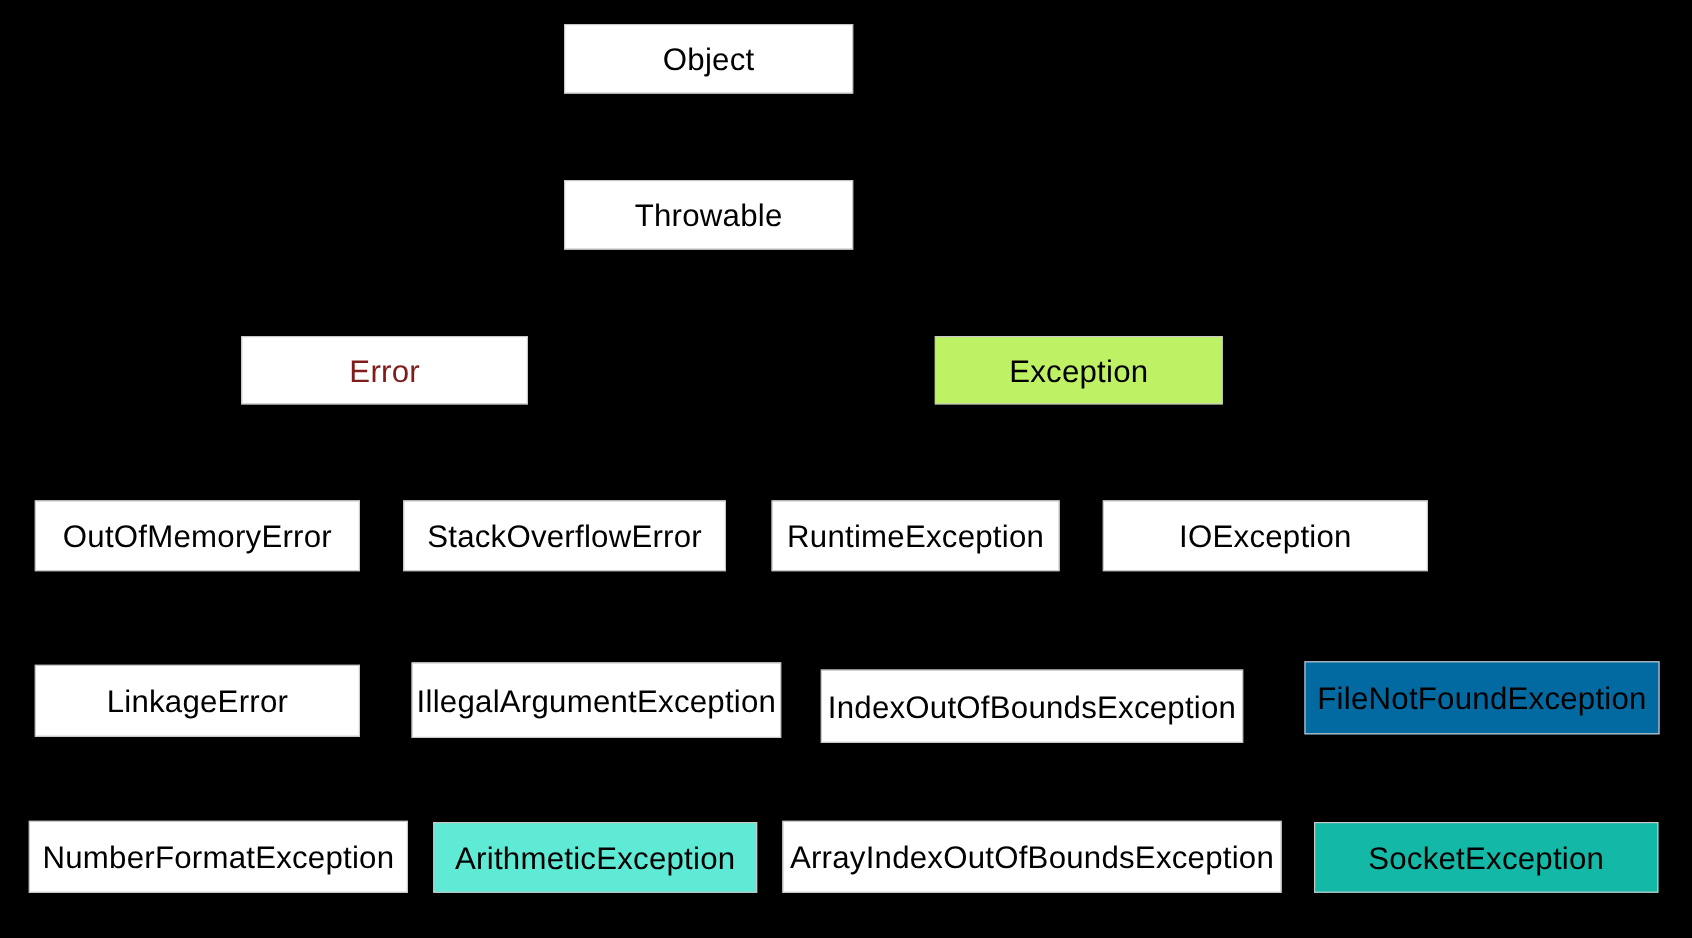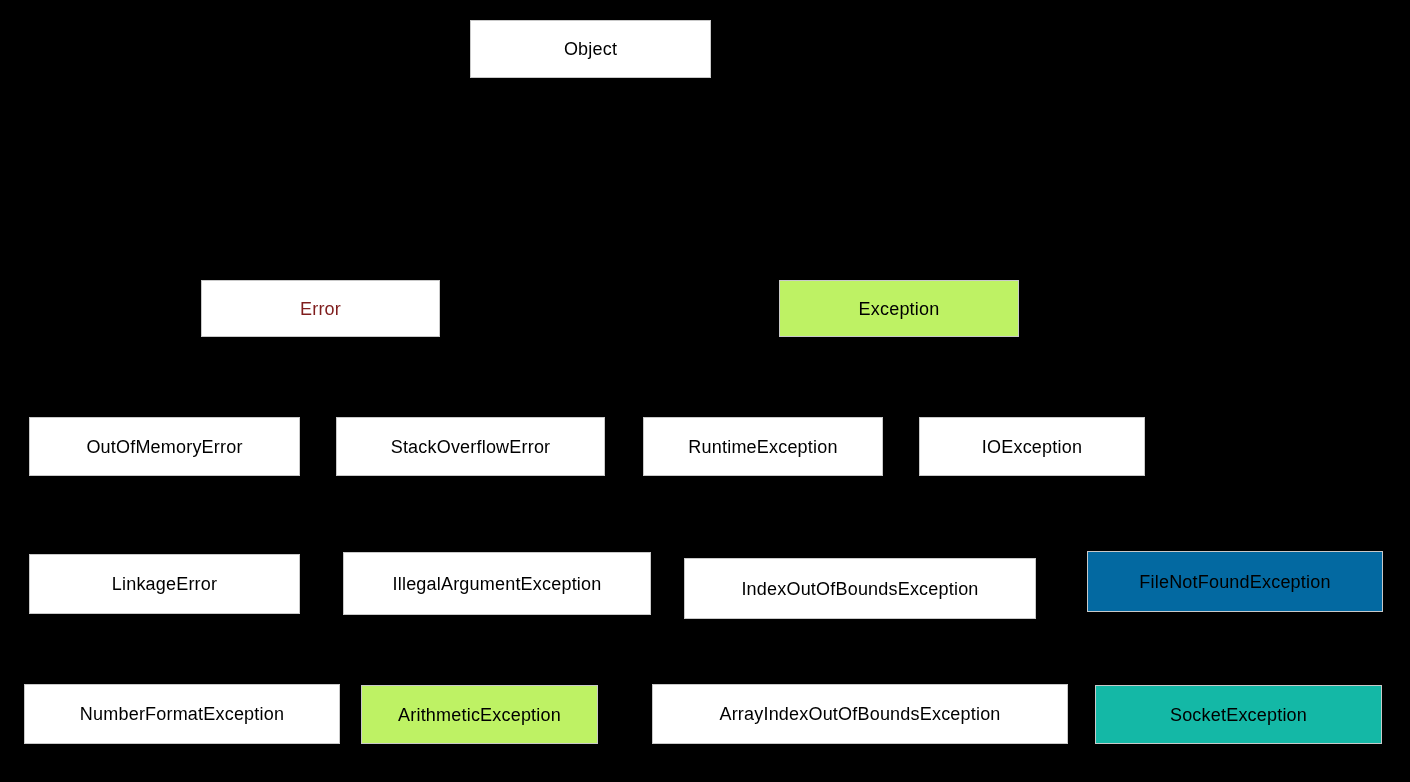--- a/index.html
+++ b/index.html
@@ -25,35 +25,38 @@
     position: absolute;
     background: #ffffff;
     color: #000000;
     display: flex;
     align-items: center;
     justify-content: center;
     box-sizing: border-box;
     border: 1px solid #c9c9c9;
   }
   .node-label {
-    font-size: 18px;
+    font-size: 26px;
     line-height: 1;
     white-space: nowrap;
     letter-spacing: 0.2px;
   }
 </style>
 </head>
 <body style="background: rgb(0, 0, 0);">
 
 <div class="diagram-canvas">
 
   <div class="node" style="left: 470px; top: 20px; width: 241px; height: 58px; background: rgb(255, 255, 255); color: rgb(0, 0, 0);">
     <span class="node-label">Object</span>
   </div>
 
+  <div class="node" style="left: 470px; top: 150px; width: 241px; height: 58px; background: rgb(255, 255, 255); color: rgb(0, 0, 0);">
+    <span class="node-label">Throwable</span>
+  </div>
 
   <div class="node" style="left: 201px; top: 280px; width: 239px; height: 57px; background: rgb(255, 255, 255); color: #7f1d1d;">
     <span class="node-label">Error</span>
   </div>
 
   <div class="node" style="left: 779px; top: 280px; width: 240px; height: 57px; background: #bef264; color: rgb(0, 0, 0);">
     <span class="node-label">Exception</span>
   </div>
 
   <div class="node" style="left: 29px; top: 417px; width: 271px; height: 59px; background: rgb(255, 255, 255); color: rgb(0, 0, 0);">
@@ -61,21 +64,21 @@
   </div>
 
   <div class="node" style="left: 336px; top: 417px; width: 269px; height: 59px; background: rgb(255, 255, 255); color: rgb(0, 0, 0);">
     <span class="node-label">StackOverflowError</span>
   </div>
 
   <div class="node" style="left: 643px; top: 417px; width: 240px; height: 59px; background: rgb(255, 255, 255); color: rgb(0, 0, 0);">
     <span class="node-label">RuntimeException</span>
   </div>
 
-  <div class="node" style="left: 919px; top: 417px; width: 226px; height: 59px; background: rgb(255, 255, 255); color: rgb(0, 0, 0);">
+  <div class="node" style="left: 919px; top: 417px; width: 271px; height: 59px; background: rgb(255, 255, 255); color: rgb(0, 0, 0);">
     <span class="node-label">IOException</span>
   </div>
 
   <div class="node" style="left: 29px; top: 554px; width: 271px; height: 60px; background: rgb(255, 255, 255); color: rgb(0, 0, 0);">
     <span class="node-label">LinkageError</span>
   </div>
 
   <div class="node" style="left: 343px; top: 552px; width: 308px; height: 63px; background: rgb(255, 255, 255); color: rgb(0, 0, 0);">
     <span class="node-label">IllegalArgumentException</span>
   </div>
@@ -85,21 +88,21 @@
   </div>
 
   <div class="node" style="left: 1087px; top: 551px; width: 296px; height: 61px; background: #0369a1; color: rgb(0, 0, 0);">
     <span class="node-label">FileNotFoundException</span>
   </div>
 
   <div class="node" style="left: 24px; top: 684px; width: 316px; height: 60px; background: rgb(255, 255, 255); color: rgb(0, 0, 0);">
     <span class="node-label">NumberFormatException</span>
   </div>
 
-  <div class="node" style="left: 361px; top: 685px; width: 237px; height: 59px; background: #bef264; color: rgb(0, 0, 0);">
+  <div class="node" style="left: 361px; top: 685px; width: 270px; height: 59px; background: #5eead4; color: rgb(0, 0, 0);">
     <span class="node-label">ArithmeticException</span>
   </div>
 
   <div class="node" style="left: 652px; top: 684px; width: 416px; height: 60px; background: rgb(255, 255, 255); color: rgb(0, 0, 0);">
     <span class="node-label">ArrayIndexOutOfBoundsException</span>
   </div>
 
   <div class="node" style="left: 1095px; top: 685px; width: 287px; height: 59px; background: #14b8a6; color: rgb(0, 0, 0);">
     <span class="node-label">SocketException</span>
   </div>

